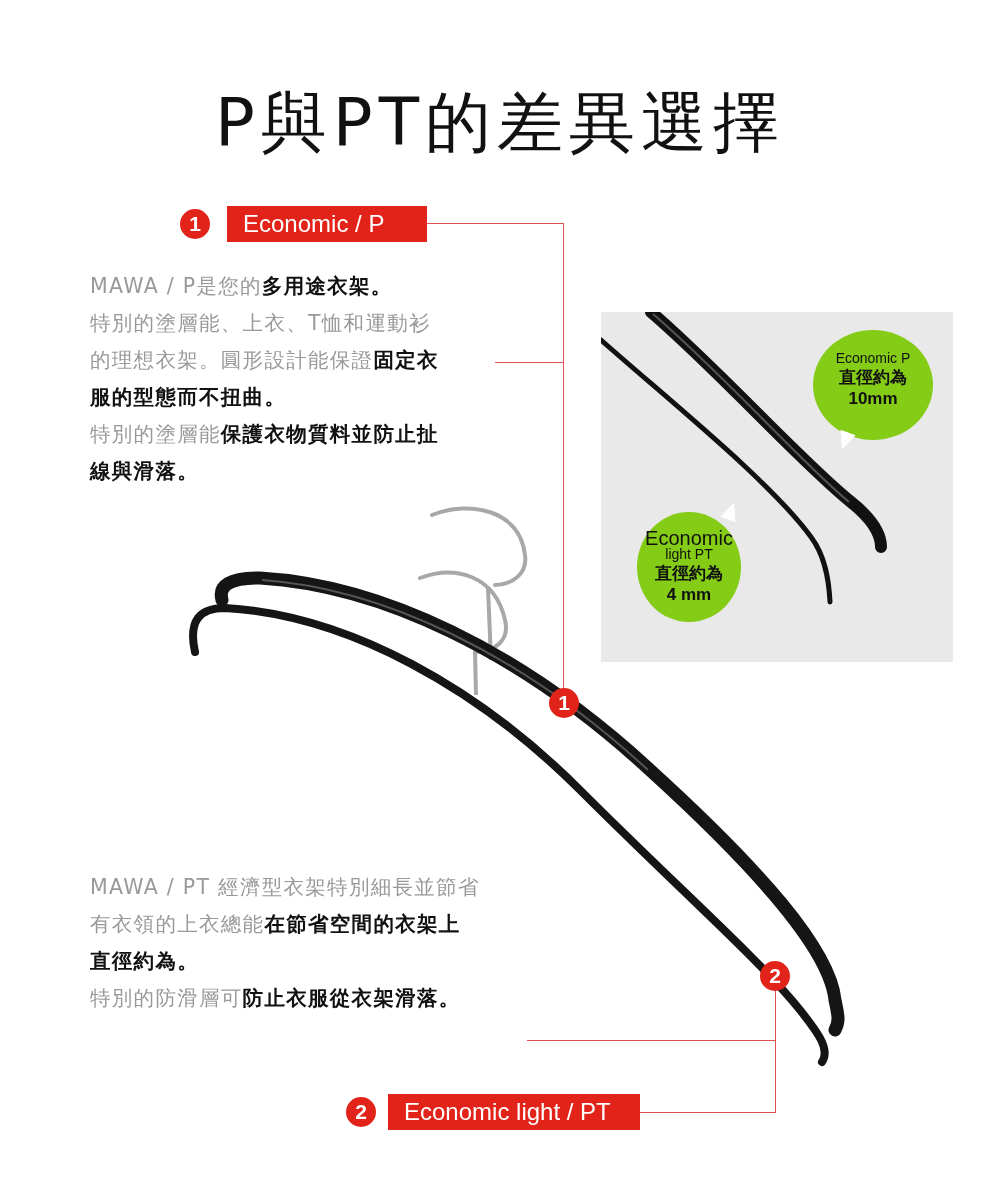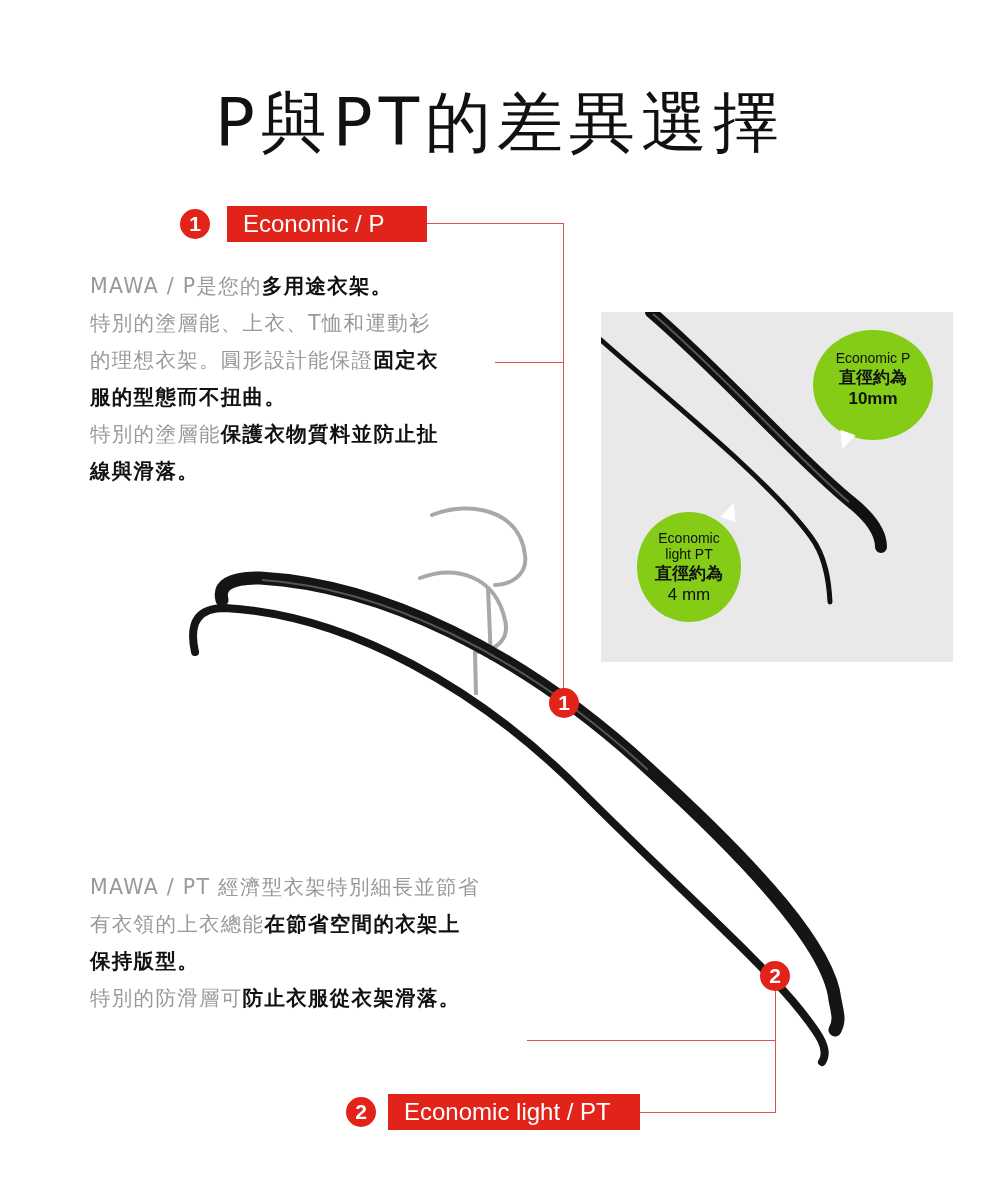--- a/index.html
+++ b/index.html
@@ -45,24 +45,24 @@
     <path d="M52,2 C120,60 200,150 248,190" stroke="#555" stroke-width="2" fill="none"></path>
     <path d="M0,28 C70,90 170,170 210,225 C225,245 228,270 229,290" stroke="#111" stroke-width="5" fill="none" stroke-linecap="round"></path>
   </svg>
   <div class="bubble" style="left:212px;top:18px;width:120px;height:110px;">
     <div style="padding-top:20px;font-size:14px;">Economic P</div>
     <div style="font-size:17px;font-weight:bold;">直徑約為</div>
     <div style="font-size:17px;font-weight:bold;">10mm</div>
   </div>
   <div style="position:absolute;left:236px;top:120px;width:0;height:0;border-left:8px solid transparent;border-right:8px solid transparent;border-top:18px solid #fff;transform:rotate(20deg);"></div>
   <div class="bubble" style="left:36px;top:200px;width:104px;height:110px;">
-    <div style="padding-top:18px;font-size:14px;line-height:16px;">Economic</div>
+    <div style="padding-top:18px;font-size:20px;line-height:16px;">Economic</div>
     <div style="font-size:14px;line-height:16px;">light PT</div>
     <div style="font-size:17px;font-weight:bold;">直徑約為</div>
-    <div style="font-size:17px;font-weight:normal;">4 mm</div>
+    <div style="font-size:17px;font-weight:bold;">4 mm</div>
   </div>
   <div style="position:absolute;left:122px;top:190px;width:0;height:0;border-left:8px solid transparent;border-right:8px solid transparent;border-bottom:18px solid #fff;transform:rotate(20deg);"></div>
 </div>
 
 <svg class="hanger-svg" width="1000" height="1200">
 
   <path d="M432,515 C470,500 520,510 525,555 C528,575 510,585 495,585" stroke="#a8a8a8" stroke-width="4" fill="none" stroke-linecap="round"></path>
   <path d="M420,578 C455,565 495,575 505,620 C510,640 495,652 475,652" stroke="#a8a8a8" stroke-width="4" fill="none" stroke-linecap="round"></path>
   <line x1="488" y1="588" x2="491" y2="660" stroke="#a8a8a8" stroke-width="4"></line>
   <line x1="475" y1="652" x2="476" y2="695" stroke="#a8a8a8" stroke-width="4"></line>
@@ -79,18 +79,18 @@
 <div class="badge-num" style="left:549px;top:688px;">1</div>
 
 <div class="lead" style="left:775px;top:985px;width:1px;height:128px;"></div>
 <div class="lead" style="left:527px;top:1040px;width:248px;height:1px;"></div>
 <div class="lead" style="left:640px;top:1112px;width:135px;height:1px;"></div>
 <div class="badge-num" style="left:760px;top:961px;">2</div>
 
 <div class="para" id="para2" style="left:90px;top:869px;">
     <span class="line"><span>MAWA / PT 經濟型衣架特別細長並節省</span></span>
     <span class="line"><span>有衣領的上衣總能</span><span class="hl">在節省空間的衣架上</span></span>
-    <span class="line"><span class="hl">保持版型。</span></span>
+    <span class="line"><span class="hl">直徑約為。</span></span>
     <span class="line"><span>特別的防滑層可</span><span class="hl">防止衣服從衣架滑落。</span></span>
   </div>
 
 <div class="badge-num" style="left:346px;top:1097px;">2</div>
 <div class="tag" style="left:388px;top:1094px;width:252px;">Economic light / PT</div>
 
 </body></html>

